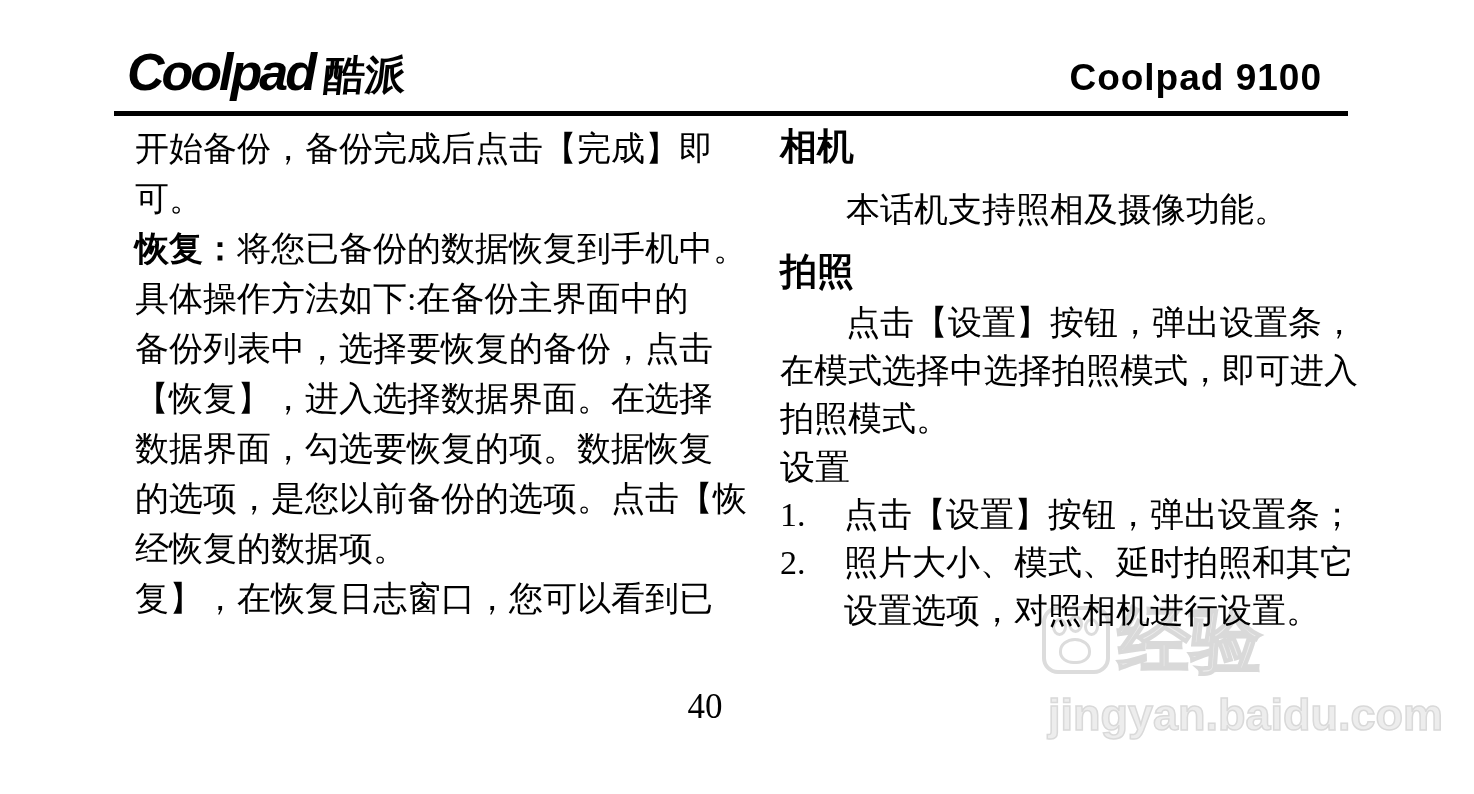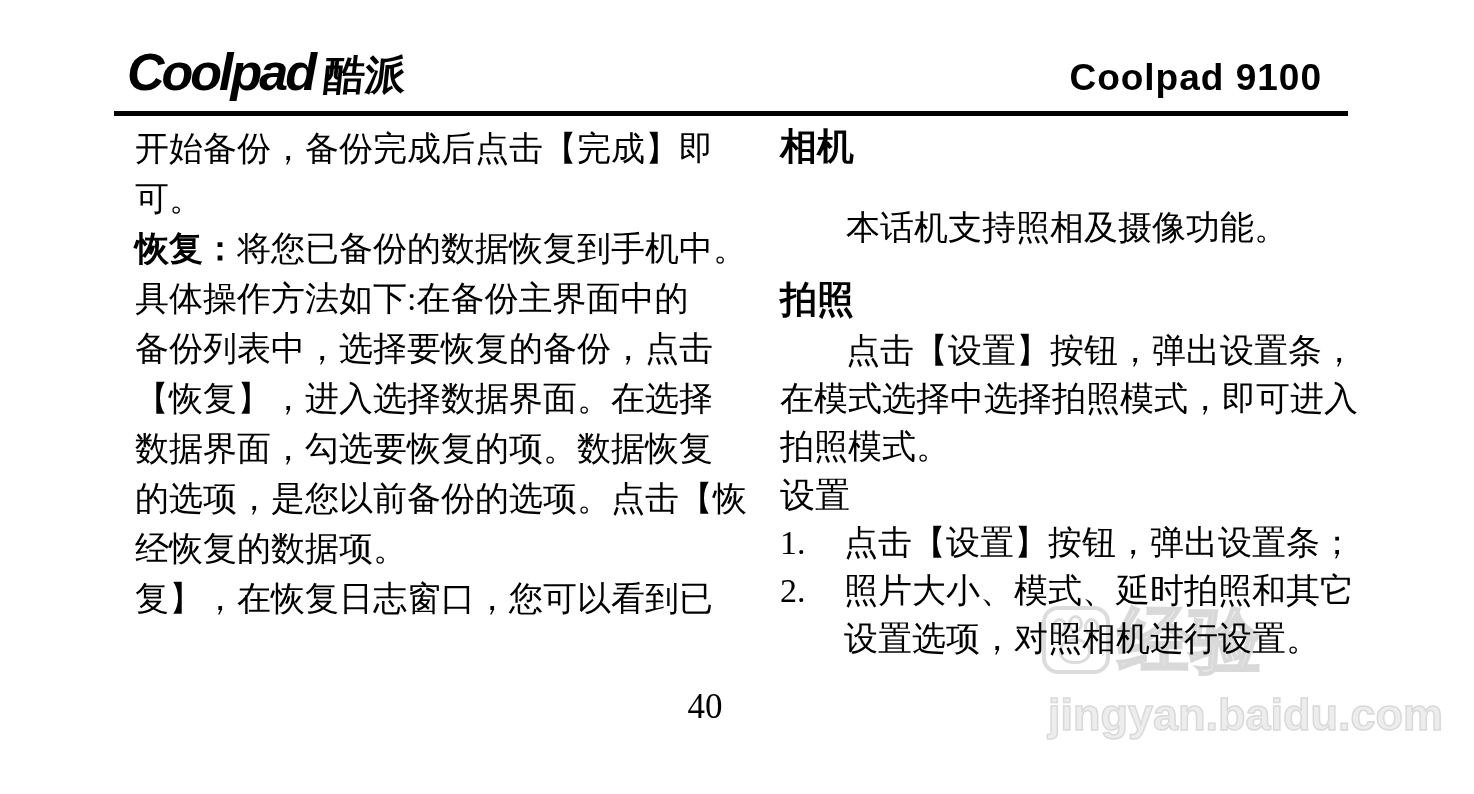--- a/index.html
+++ b/index.html
@@ -56,23 +56,23 @@
   .col-right {
     position: absolute; left: 780px; top: 120px; width: 588px;
     font-size: 34px; line-height: 48px;
     z-index: 2;
   }
   .h-big {
     font-family: "Liberation Sans", "DejaVu Sans", sans-serif;
     font-weight: bold; font-size: 37px; line-height: 54px;
     white-space: nowrap;
   }
-  .h-photo { margin-top: 20px; }
+  .h-photo { margin-top: 10px; }
   .indent { text-indent: 66px; }
-  .camera-body { margin-top: 29px; line-height: 50px; }
+  .camera-body { margin-top: 11px; line-height: 50px; }
   .h-small {
     font-family: "Liberation Sans", "DejaVu Sans", sans-serif;
     font-weight: normal; font-size: 35px; line-height: 48px;
     white-space: nowrap;
   }
   .list-item { display: flex; }
   .num { width: 64px; flex: none; }
   .item-lines { flex: 1; }
 
   

